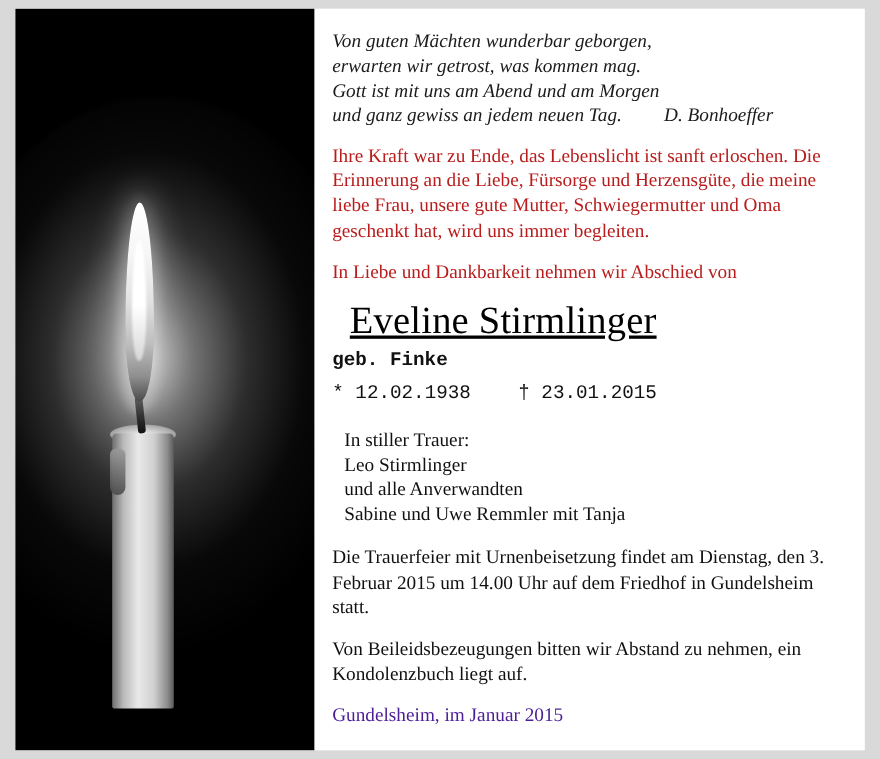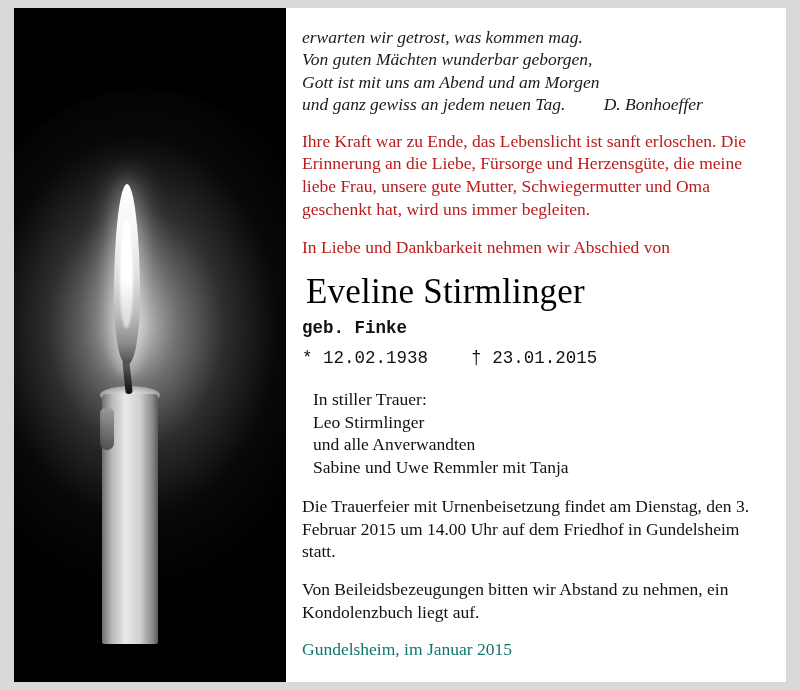--- a/index.html
+++ b/index.html
@@ -148,22 +148,23 @@
   .para {
     font-size: 17.5px;
     line-height: 1.30;
     color: #b91c1c;
     margin: 0 0 15px 0;
   }
   .deceased-name {
     font-size: 35px;
     line-height: 1.1;
     color: #000000;
-    margin: 4px 0 6px 4px;
+    margin: 4px 0 6px 16px;
     letter-spacing: 0.2px;
+    text-decoration: underline;
   }
   .maiden {
     font-size: 17.5px;
     font-weight: bold;
     color: #111111;
     margin: 0 0 10px 0;
     font-family: Liberation Mono, monospace;
   }
   .dates {
     font-size: 17.5px;
@@ -182,21 +183,21 @@
     margin: 0 0 16px 11px;
   }
   .closing {
     font-size: 17.5px;
     line-height: 1.30;
     color: #111111;
     margin: 0 0 15px 0;
   }
   .place-date {
     font-size: 17.5px;
-    color: #0f766e;
+    color: #4c1d95;
     margin: 0;
   }
 </style>
 </head>
 <body>
 
 <div class="obituary">
 
   <div class="candle-panel">
     <div class="candle-glow"></div>
@@ -205,22 +206,22 @@
     <div class="candle-body"></div>
     <div class="drip"></div>
     <div class="wick"></div>
     <div class="flame"></div>
     <div class="flame-core"></div>
   </div>
 
   <div class="text-panel">
 
     <div class="poem">
+      <div>Von guten Mächten wunderbar geborgen,</div>
       <div>erwarten wir getrost, was kommen mag.</div>
-      <div>Von guten Mächten wunderbar geborgen,</div>
       <div>Gott ist mit uns am Abend und am Morgen</div>
       <div>
         <span>und ganz gewiss an jedem neuen Tag.</span>
         <span class="author">D. Bonhoeffer</span>
       </div>
     </div>
 
     <p class="para">Ihre Kraft war zu Ende, das Lebenslicht ist sanft erloschen. Die Erinnerung an die Liebe, Fürsorge und Herzensgüte, die meine liebe Frau, unsere gute Mutter, Schwiegermutter und Oma geschenkt hat, wird uns immer begleiten.</p>
 
     <p class="para">In Liebe und Dankbarkeit nehmen wir Abschied von</p>

